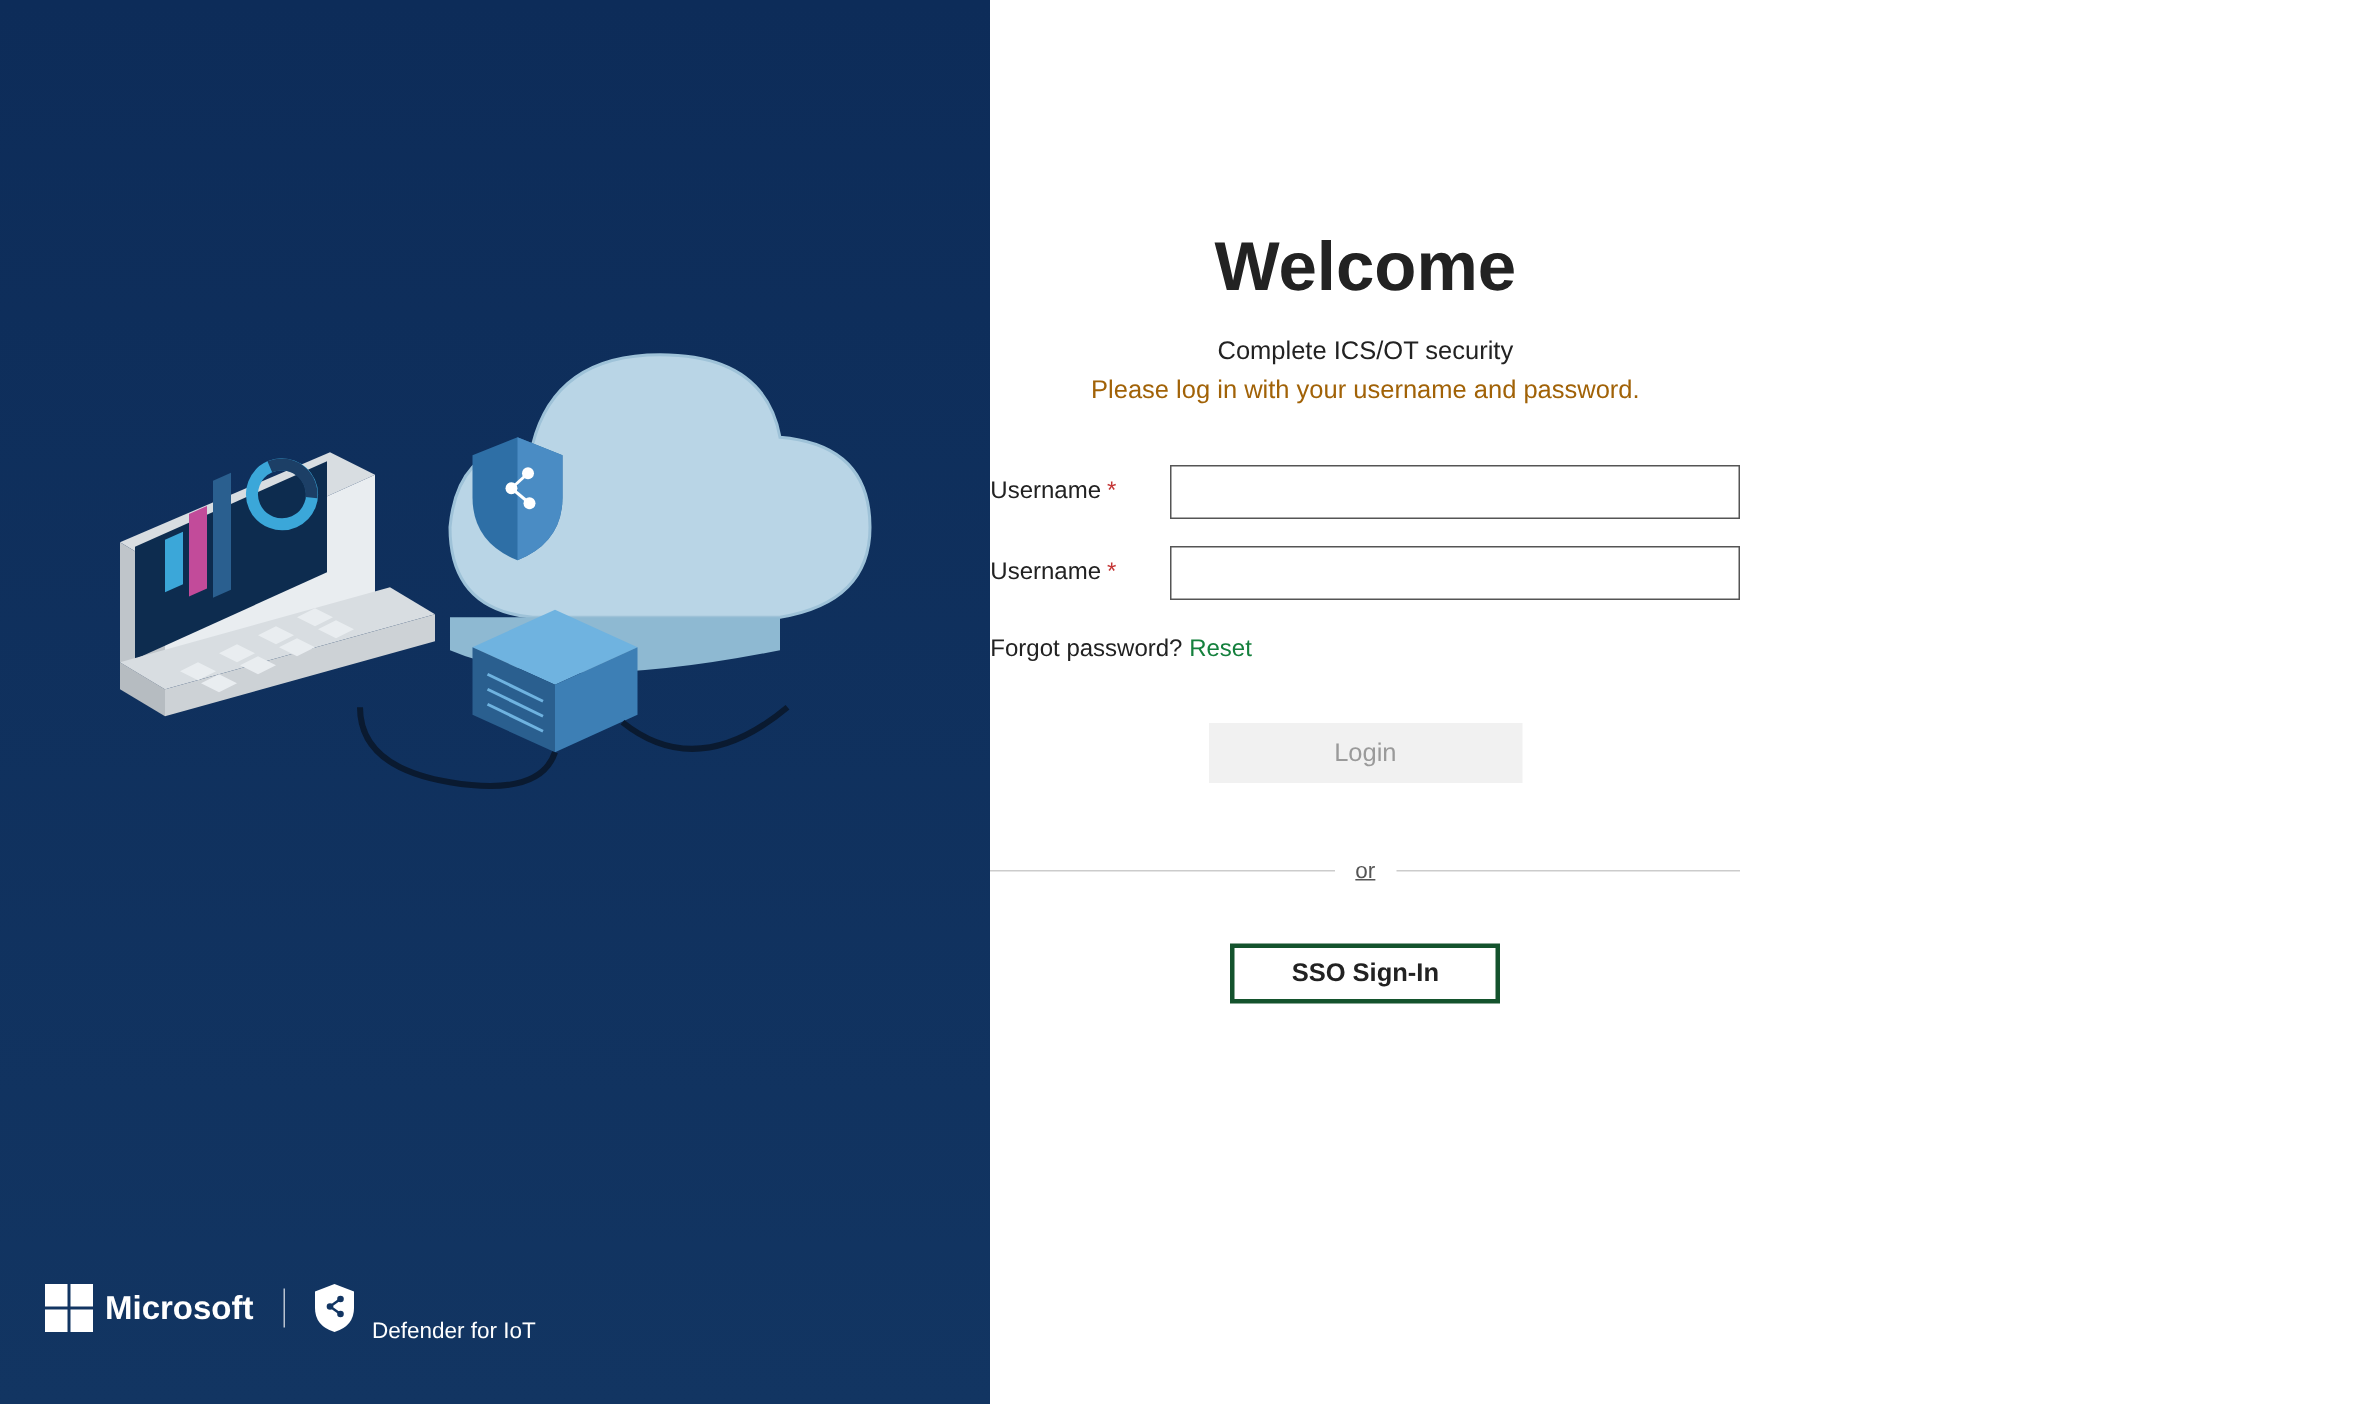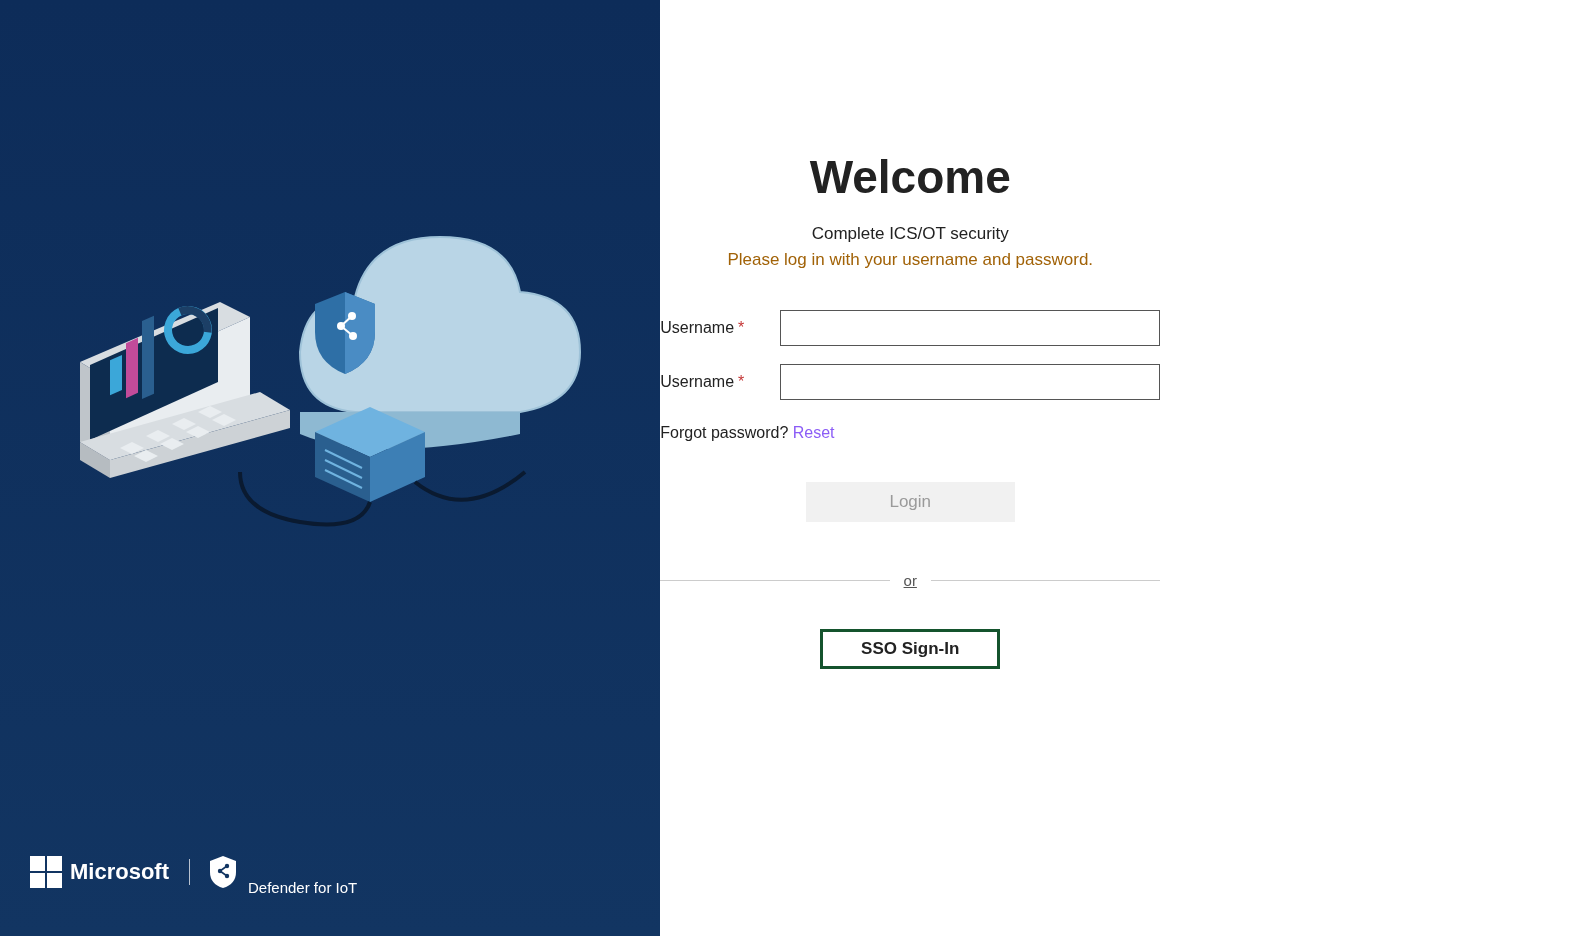--- a/index.html
+++ b/index.html
@@ -72,21 +72,21 @@
   .req { color: #c43636; margin-left: 4px; }
   .input {
     flex: 1;
     height: 36px;
     border: 1px solid #555;
     padding: 4px 8px;
     font-size: 15px;
   }
 
   .forgot-row { text-align: left; font-size: 16px; margin-top: 24px; color: #222; }
-  .reset-link { color: #8b5cf6; text-decoration: none; cursor: pointer; }
+  .reset-link { color: #15803d; text-decoration: none; cursor: pointer; }
 
   .login-btn {
     margin-top: 40px;
     width: 209px;
     height: 40px;
     background: #f1f1f1;
     border: none;
     color: #9a9a9a;
     font-size: 17px;
     cursor: pointer;

